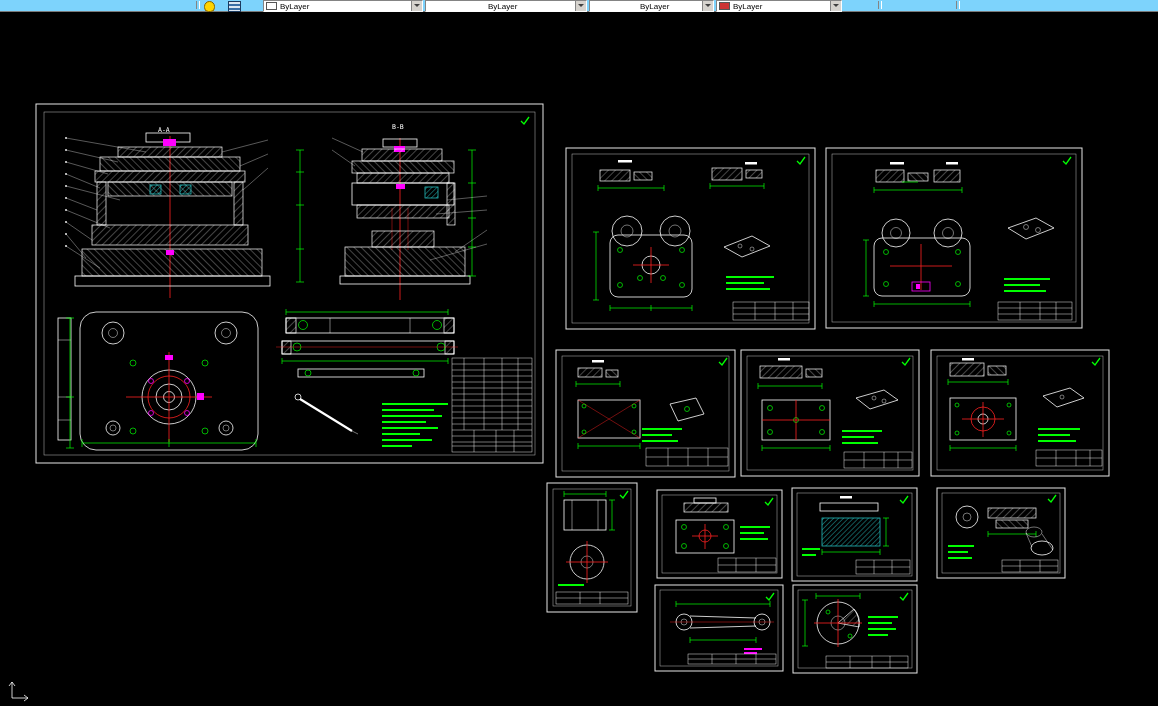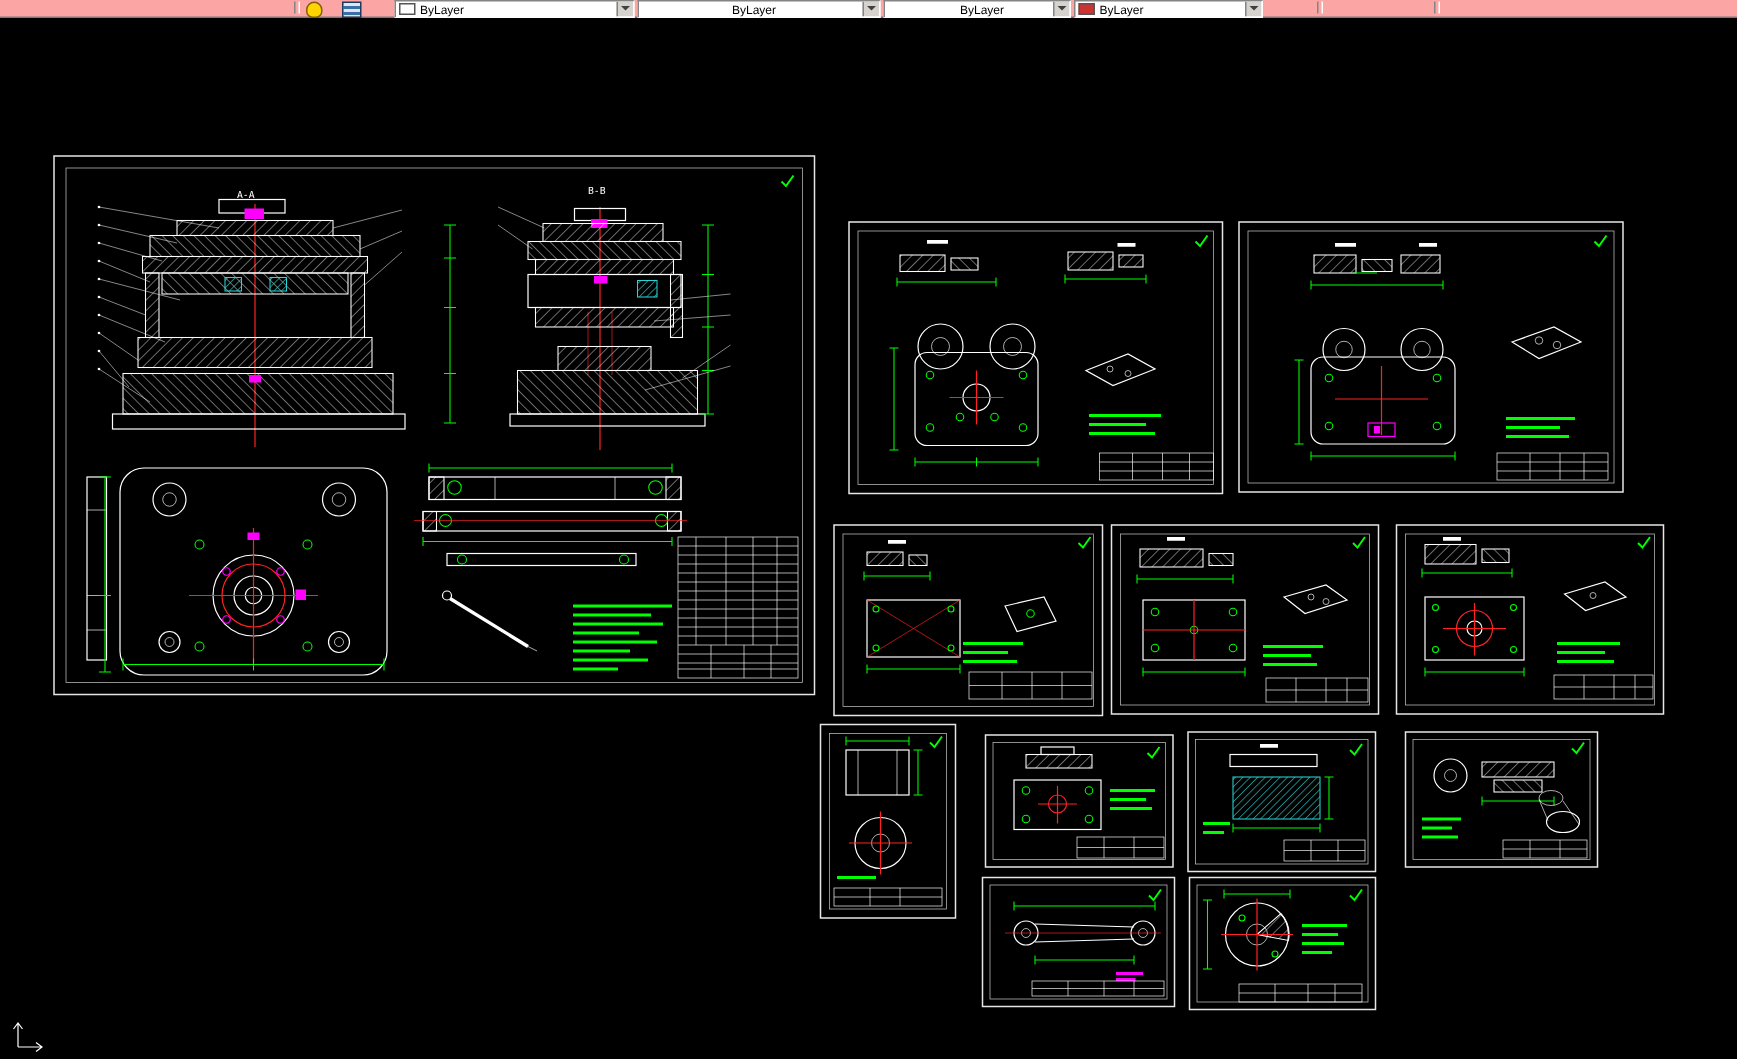--- a/index.html
+++ b/index.html
@@ -1,17 +1,17 @@
 <!DOCTYPE html>
 <html><head>
 <meta charset="utf-8">
 <style>
   html,body{margin:0;padding:0}
   body{width:1158px;height:706px;overflow:hidden;background:#000;font-family:"Liberation Sans",sans-serif;position:relative}
-  .toolbar{position:absolute;top:0;left:0;width:1158px;height:11px;background:#fca5a5;border-bottom:1px solid #7a7a7a;z-index:5}
+  .toolbar{position:absolute;top:0;left:0;width:1158px;height:11px;background:#7dd3fc;border-bottom:1px solid #7a7a7a;z-index:5}
   .combo{position:absolute;top:0;height:10px;background:#fff;border:1px solid;border-color:#848484 #fdfdfd #fdfdfd #848484;display:flex;align-items:center;font-size:8px;color:#000;overflow:hidden}
   .ct{padding-left:3px;line-height:9px;white-space:nowrap}
   .arrow{position:absolute;right:0;top:0;width:10px;height:10px;background:#d6d3ce;border-left:1px solid #848484}
   .arrow::after{content:"";position:absolute;left:2px;top:3px;border:3px solid transparent;border-top-color:#404040}
   .sw{width:9px;height:6px;margin-left:2px;border:1px solid #555;flex:none}
   .sw-white{background:#fdfdfd}
   .sw-red{background:#cc3333}
   .icon-bulb{position:absolute;left:204px;top:1px;width:9px;height:9px;background:#ffd400;border:1px solid #806000;border-radius:50% 50% 40% 40%}
   .icon-layers{position:absolute;left:228px;top:1px;width:11px;height:9px;border:1px solid #1c3a5e;background:repeating-linear-gradient(180deg,#dbe6f1 0 2px,#3a6ea5 2px 4px)}
   .groove{position:absolute;top:1px;width:2px;height:8px;border-left:1px solid #848484;border-right:1px solid #fff}

